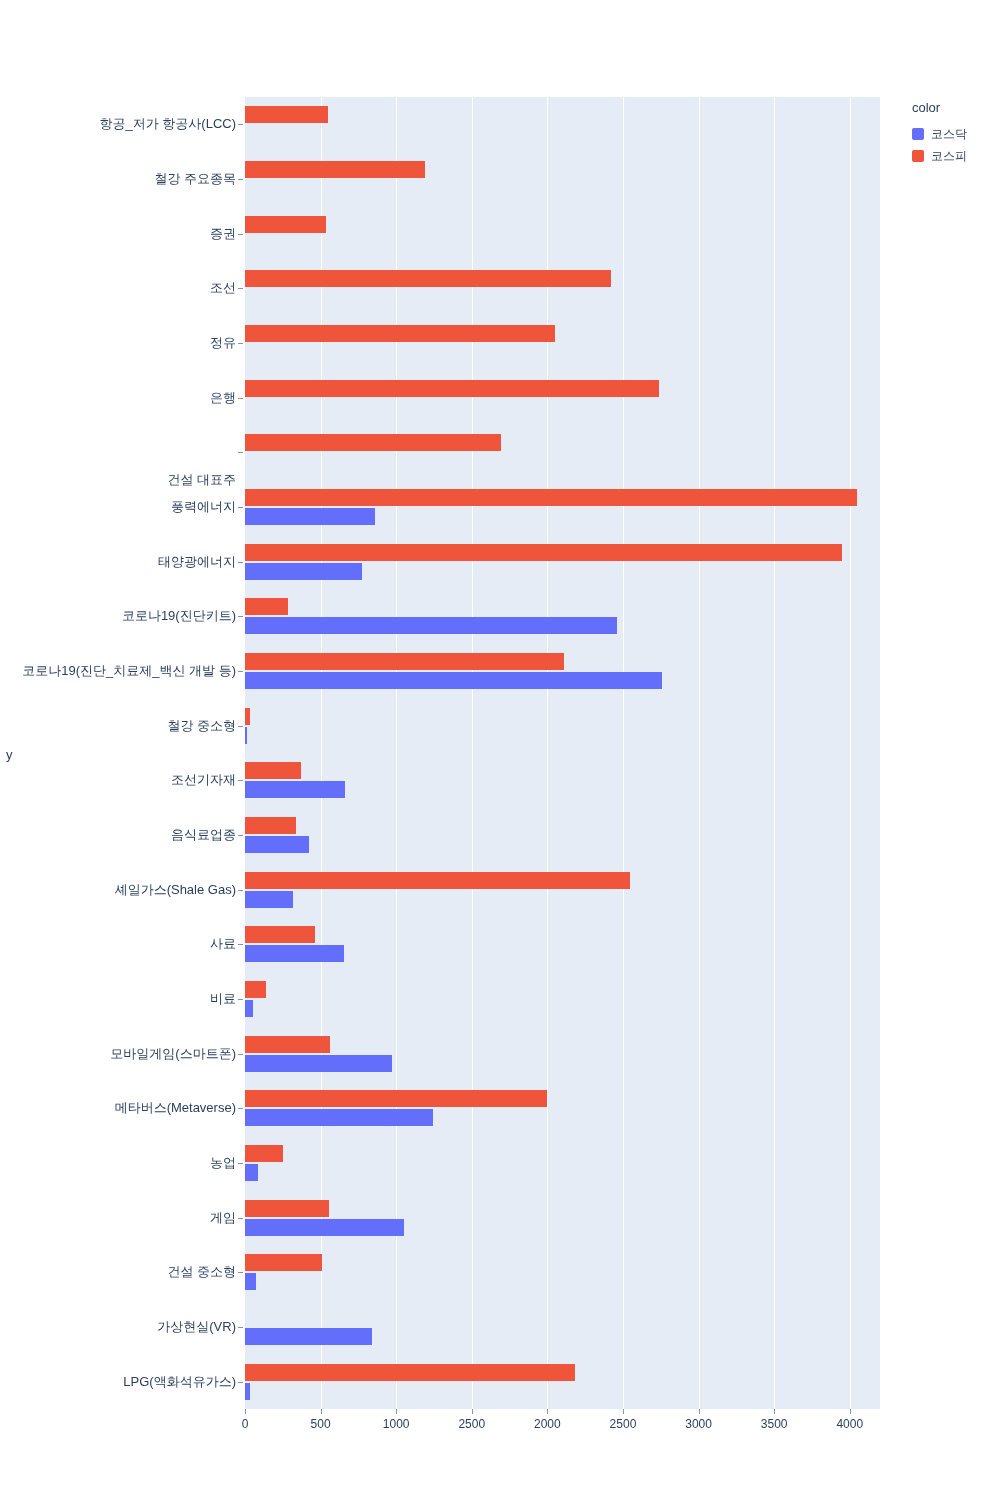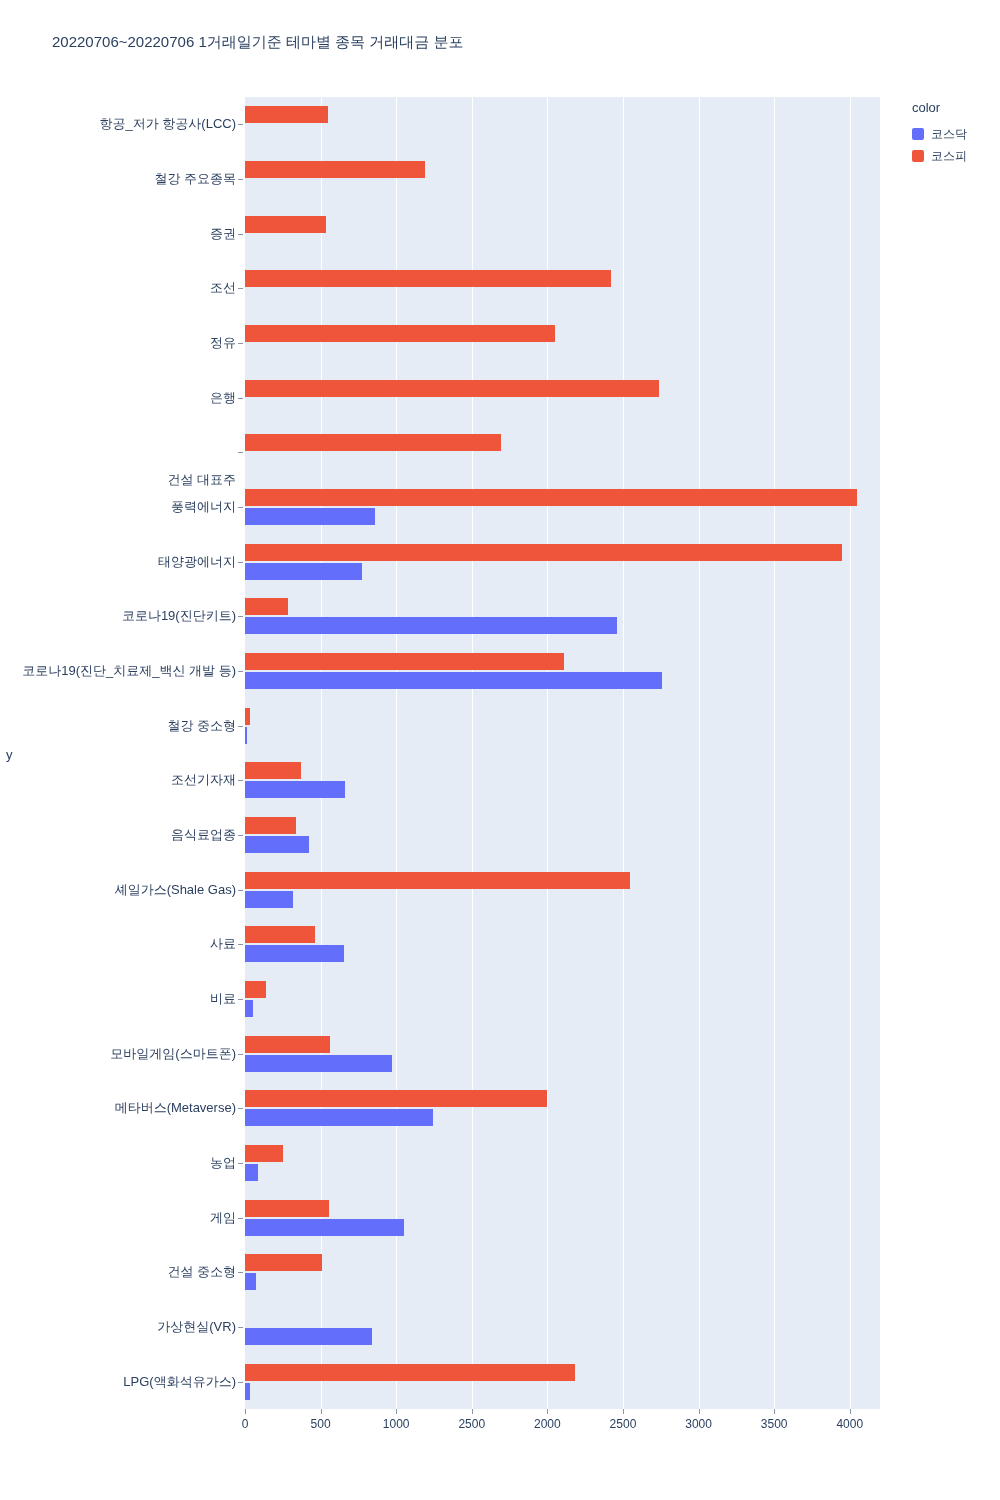--- a/index.html
+++ b/index.html
@@ -147,21 +147,20 @@
     border-radius: 2px;
     flex: 0 0 auto;
   }
   .legend-label { white-space: nowrap; }
 </style>
 </head>
 <body>
 
 <div id="chart-root">
 
-  <div id="chart-title">20220706~20220706 1거래일기준 테마별 종목 거래대금 분포</div>
 
   <div id="yaxis-title">y</div>
 
   <div id="ylabels-wrap">
       <div class="ytick-label" style="top: 27.3333px;">항공_저가 항공사(LCC)</div>
       <div class="ytick-mark" style="top: 27.3333px;"></div>
       <div class="ytick-label" style="top: 82px;">철강 주요종목</div>
       <div class="ytick-mark" style="top: 82px;"></div>
       <div class="ytick-label" style="top: 136.667px;">증권</div>
       <div class="ytick-mark" style="top: 136.667px;"></div>

